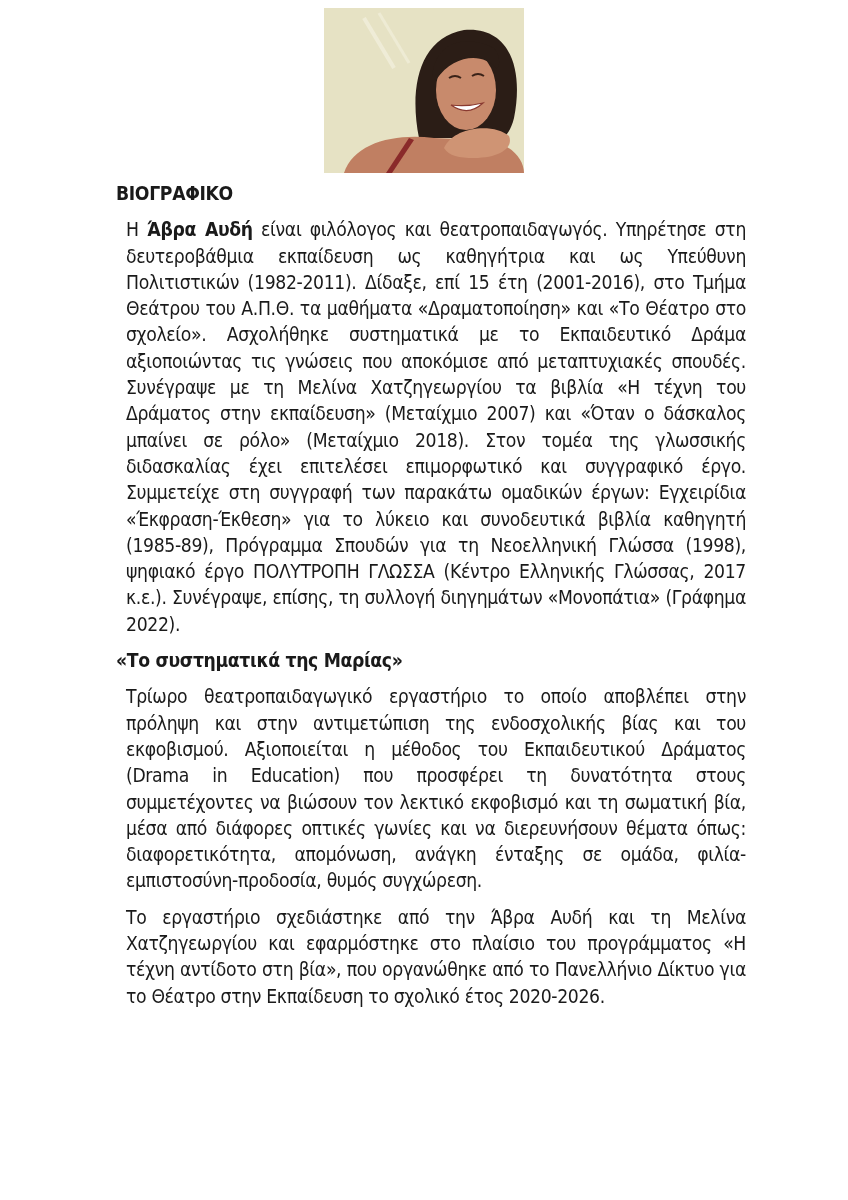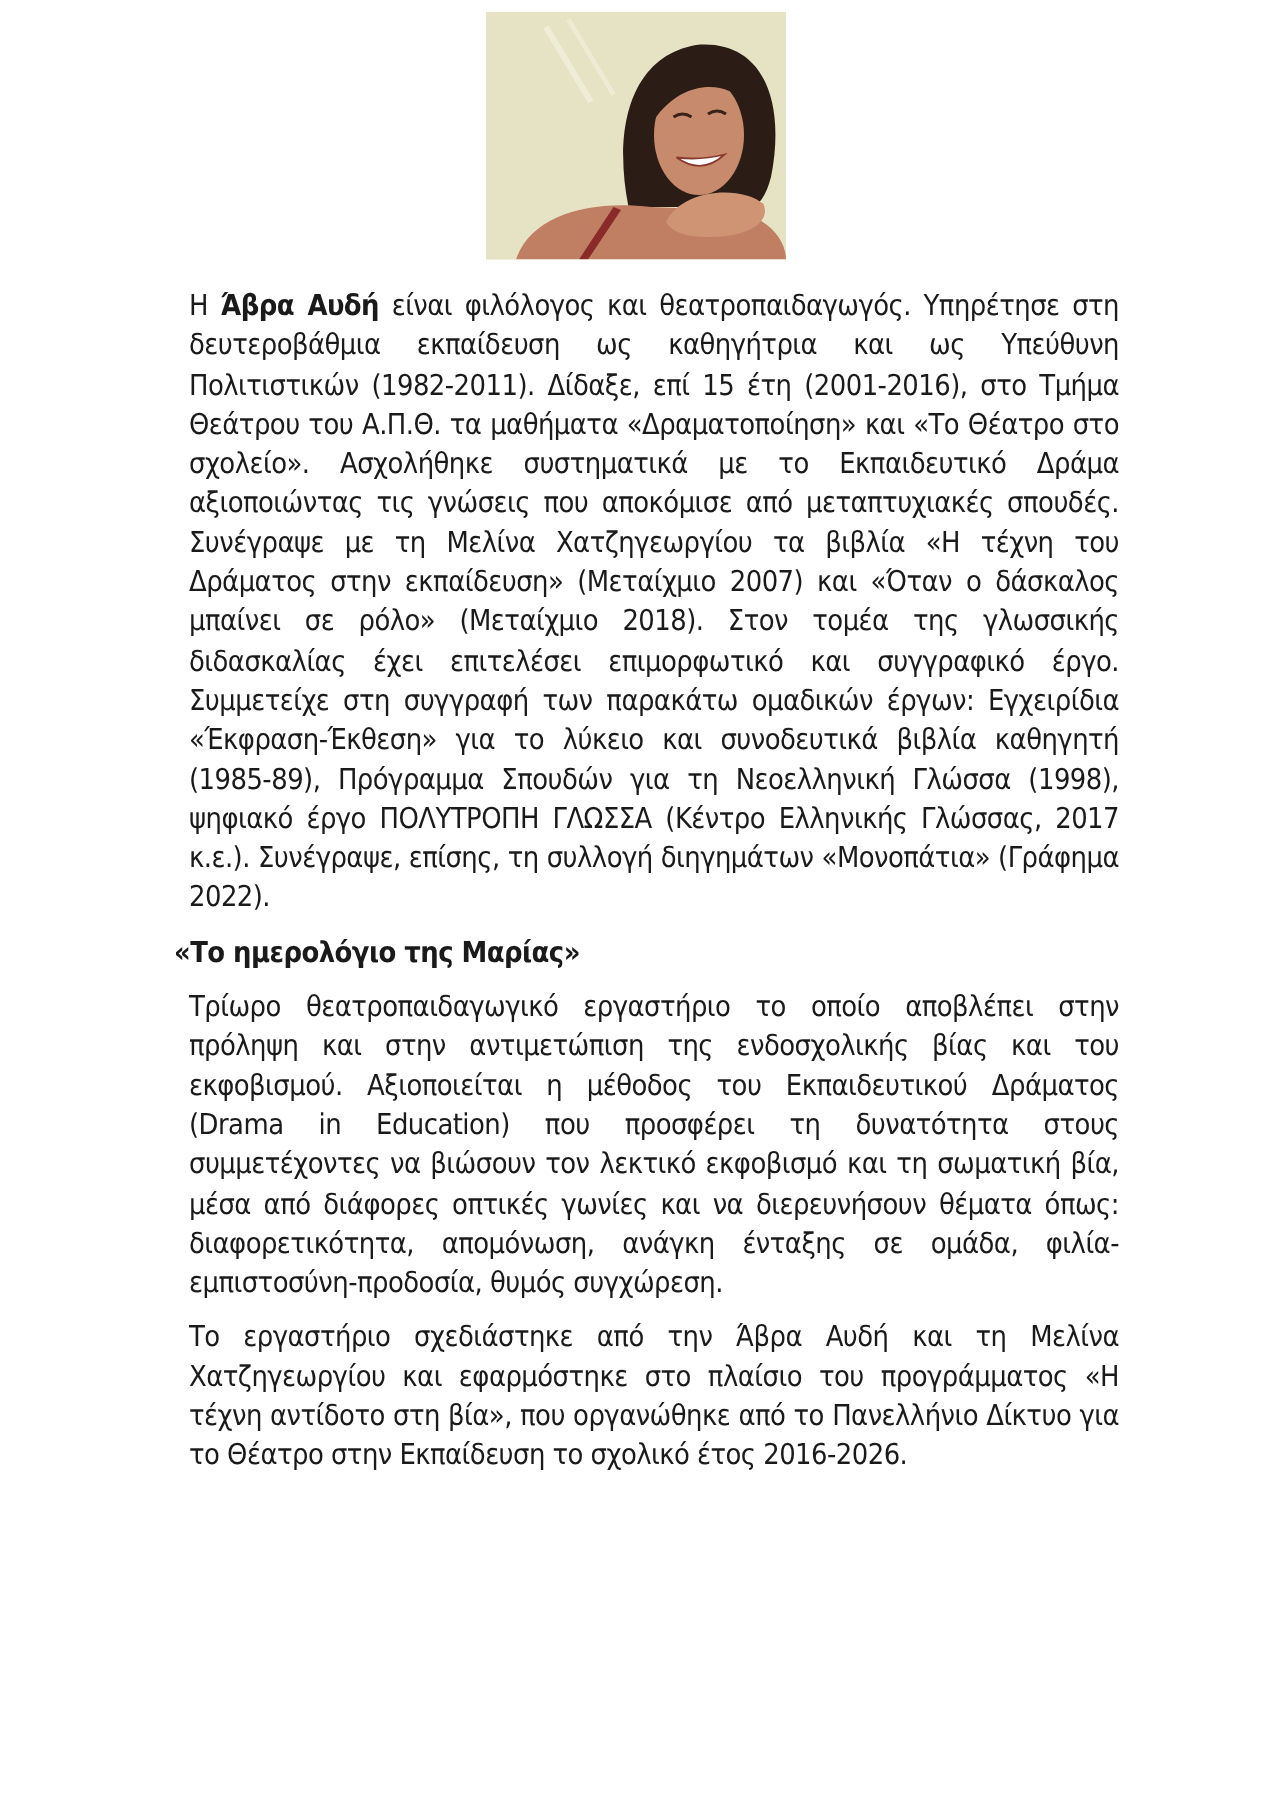--- a/index.html
+++ b/index.html
@@ -47,17 +47,18 @@
     <path d="M127 97 q17 12 32 -2 q-16 4 -32 2 Z" fill="#ffffff" stroke="#8a3a30" stroke-width="1.2"></path>
 
     <path d="M20 165 C30 135 70 125 110 130 L160 132 C185 134 200 150 200 165 Z" fill="#c07f62"></path>
     <path d="M62 165 L85 130 L90 132 L68 165 Z" fill="#8a2a2a"></path>
 
     <path d="M120 140 C130 118 170 115 185 128 C190 140 175 150 150 150 C135 150 125 148 120 140 Z" fill="#cf9474"></path>
   </svg>
 </div>
 
 <div class="content">
+  <div class="heading">ΒΙΟΓΡΑΦΙΚΟ</div>
   <p><span>Η </span><b>Άβρα Αυδή</b><span> είναι φιλόλογος και θεατροπαιδαγωγός. Υπηρέτησε στη δευτεροβάθμια εκπαίδευση ως καθηγήτρια και ως Υπεύθυνη Πολιτιστικών (1982-2011). Δίδαξε, επί 15 έτη (2001-2016), στο Τμήμα Θεάτρου του Α.Π.Θ. τα μαθήματα «Δραματοποίηση» και «Το Θέατρο στο σχολείο». Ασχολήθηκε συστηματικά με το Εκπαιδευτικό Δράμα αξιοποιώντας τις γνώσεις που αποκόμισε από μεταπτυχιακές σπουδές. Συνέγραψε με τη Μελίνα Χατζηγεωργίου τα βιβλία «Η τέχνη του Δράματος στην εκπαίδευση» (Μεταίχμιο 2007) και «Όταν ο δάσκαλος μπαίνει σε ρόλο» (Μεταίχμιο 2018). Στον τομέα της γλωσσικής διδασκαλίας έχει επιτελέσει επιμορφωτικό και συγγραφικό έργο. Συμμετείχε στη συγγραφή των παρακάτω ομαδικών έργων: Εγχειρίδια «Έκφραση-Έκθεση» για το λύκειο και συνοδευτικά βιβλία καθηγητή (1985-89), Πρόγραμμα Σπουδών για τη Νεοελληνική Γλώσσα (1998), ψηφιακό έργο ΠΟΛΥΤΡΟΠΗ ΓΛΩΣΣΑ (Κέντρο Ελληνικής Γλώσσας, 2017 κ.ε.). Συνέγραψε, επίσης, τη συλλογή διηγημάτων «Μονοπάτια» (Γράφημα 2022).</span></p>
-  <div class="heading">«Το ημερολόγιο της Μαρίας»</div>
+  <div class="heading">«Το συστηματικά της Μαρίας»</div>
   <p>Τρίωρο θεατροπαιδαγωγικό εργαστήριο το οποίο αποβλέπει στην πρόληψη και στην αντιμετώπιση της ενδοσχολικής βίας και του εκφοβισμού. Αξιοποιείται η μέθοδος του Εκπαιδευτικού Δράματος (Drama in Education) που προσφέρει τη δυνατότητα στους συμμετέχοντες να βιώσουν τον λεκτικό εκφοβισμό και τη σωματική βία, μέσα από διάφορες οπτικές γωνίες και να διερευνήσουν θέματα όπως: διαφορετικότητα, απομόνωση, ανάγκη ένταξης σε ομάδα, φιλία-εμπιστοσύνη-προδοσία, θυμός συγχώρεση.</p>
-  <p>Το εργαστήριο σχεδιάστηκε από την Άβρα Αυδή και τη Μελίνα Χατζηγεωργίου και εφαρμόστηκε στο πλαίσιο του προγράμματος «Η τέχνη αντίδοτο στη βία», που οργανώθηκε από το Πανελλήνιο Δίκτυο για το Θέατρο στην Εκπαίδευση το σχολικό έτος 2016-2026.</p>
+  <p>Το εργαστήριο σχεδιάστηκε από την Άβρα Αυδή και τη Μελίνα Χατζηγεωργίου και εφαρμόστηκε στο πλαίσιο του προγράμματος «Η τέχνη αντίδοτο στη βία», που οργανώθηκε από το Πανελλήνιο Δίκτυο για το Θέατρο στην Εκπαίδευση το σχολικό έτος 2020-2026.</p>
 </div>
 
 </body></html>

